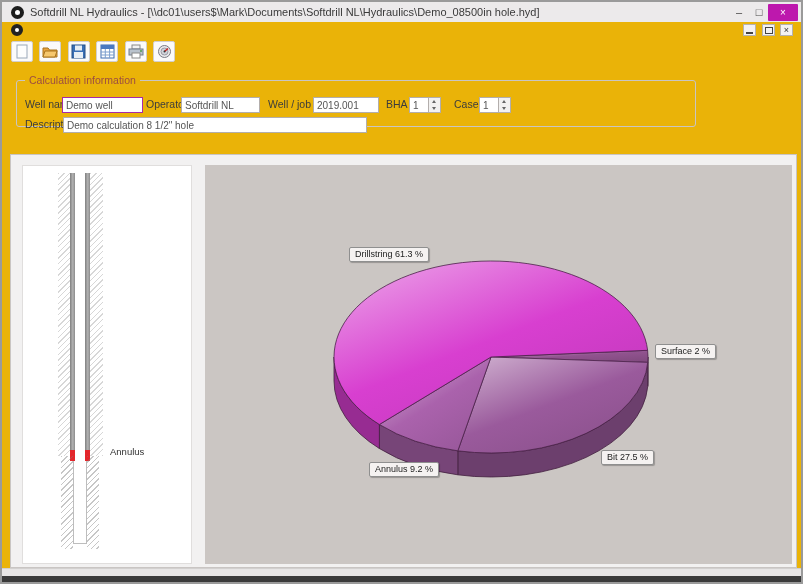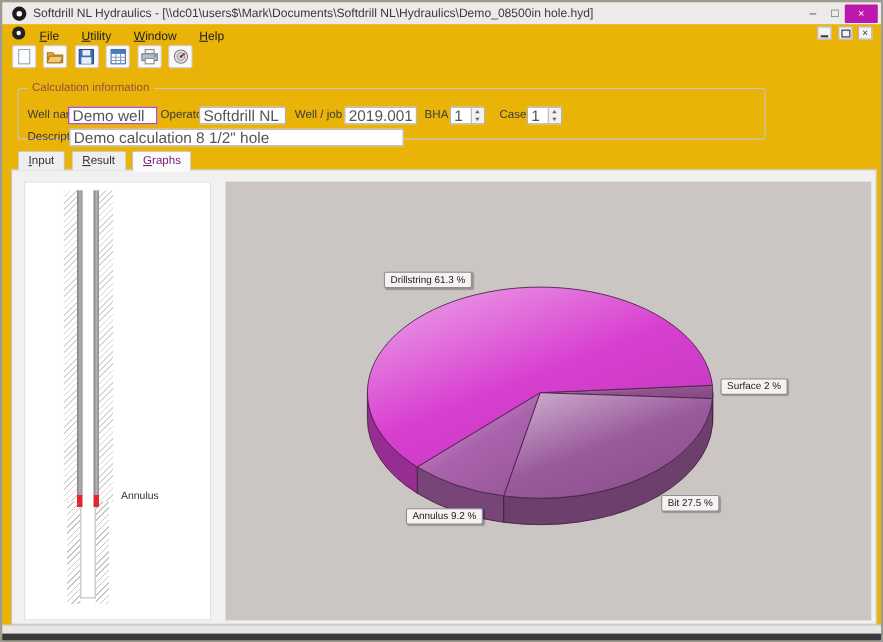--- a/index.html
+++ b/index.html
@@ -40,21 +40,21 @@
   .toolbar { position:absolute; left:9px; top:39px; height:24px; }
   .tool-btn { display:inline-block; width:22px; height:21px; border:1px solid #d2cfce; background:#fbfafa;
               border-radius:2px; margin-right:2px; text-align:center; padding-top:2px; vertical-align:top; }
   .tool-btn svg { display:block; margin:0 auto; }
 
   
   .groupbox { position:absolute; left:14px; top:72px; width:680px; height:53px;
               border:1px solid #c9c5c3; border-radius:3px; }
   .groupbox legend { margin-left:8px; padding:0 4px; font-size:10.5px; color:#9c4d42; }
   .fld-label { position:absolute; font-size:10.5px; color:#3c3c3c; line-height:15px; white-space:nowrap; }
-  .fld-input { position:absolute; height:16px; border:1px solid #b3aeac; background:#fff; font-size:14px;
+  .fld-input { position:absolute; height:16px; border:1px solid #b3aeac; background:#fff; font-size:10px;
                color:#555; padding:0 3px; font-family:"Liberation Sans", sans-serif; }
   .fld-input.focus { border:1px solid #a52aa8; }
   .row1 { top:11px; }
   .row2 { top:31px; }
   .spinner { position:absolute; width:12px; height:16px; border:1px solid #b3aeac; border-left:none;
              background:#f2f1f0; }
   .spin-up, .spin-dn { position:absolute; left:0; right:0; height:8px; text-align:center; }
   .spin-up { top:0; } .spin-dn { bottom:0; }
   .spin-up:after { content:""; position:absolute; left:3px; top:2px; border-left:2.5px solid transparent;
                    border-right:2.5px solid transparent; border-bottom:3px solid #666; }
@@ -118,26 +118,20 @@
   <div class="titlebar">
     <div class="app-icon"></div>
     <div class="win-title">Softdrill NL Hydraulics - [\\dc01\users$\Mark\Documents\Softdrill NL\Hydraulics\Demo_08500in hole.hyd]</div>
     <div class="cap-btn btn-min">–</div>
     <div class="cap-btn btn-max">□</div>
     <div class="cap-btn btn-close">×</div>
   </div>
 
   <div class="menubar">
     <div class="mdi-icon"></div>
-    <div class="menu-items">
-      <span class="menu-item"><u>F</u>ile</span>
-      <span class="menu-item"><u>U</u>tility</span>
-      <span class="menu-item"><u>W</u>indow</span>
-      <span class="menu-item"><u>H</u>elp</span>
-    </div>
     <div class="mdi-ctrls">
       <span class="mdi-btn"><span class="glyph-underscore"></span></span>
       <span class="mdi-btn"><span class="glyph-restore"></span></span>
       <span class="mdi-btn">×</span>
     </div>
   </div>
 
   <div class="toolbar">
     <span class="tool-btn">
       <svg width="14" height="15">
@@ -205,25 +199,20 @@
     <input class="fld-input row1" style="left: 462px; width: 20px; position: absolute;" value="1">
     <span class="spinner row1" style="left:482px;">
       <span class="spin-up"></span>
       <span class="spin-dn"></span>
     </span>
 
     <span class="fld-label row2" style="left:8px;">Description</span>
     <input class="fld-input row2" style="left: 46px; width: 304px; position: absolute;" value="Demo calculation 8 1/2&quot; hole">
   </fieldset>
 
-  <div class="tabbar">
-    <span class="tab"><u>I</u>nput</span>
-    <span class="tab"><u>R</u>esult</span>
-    <span class="tab active"><u>G</u>raphs</span>
-  </div>
   <div class="content-outer"></div>
 
   <div class="well-panel">
     <div class="hatch hatch-ul"></div>
     <div class="hatch hatch-ur"></div>
     <div class="bore"></div>
     <div class="casing-bar bar-l"></div>
     <div class="casing-bar bar-r"></div>
     <div class="shoe shoe-l"></div>
     <div class="shoe shoe-r"></div>

